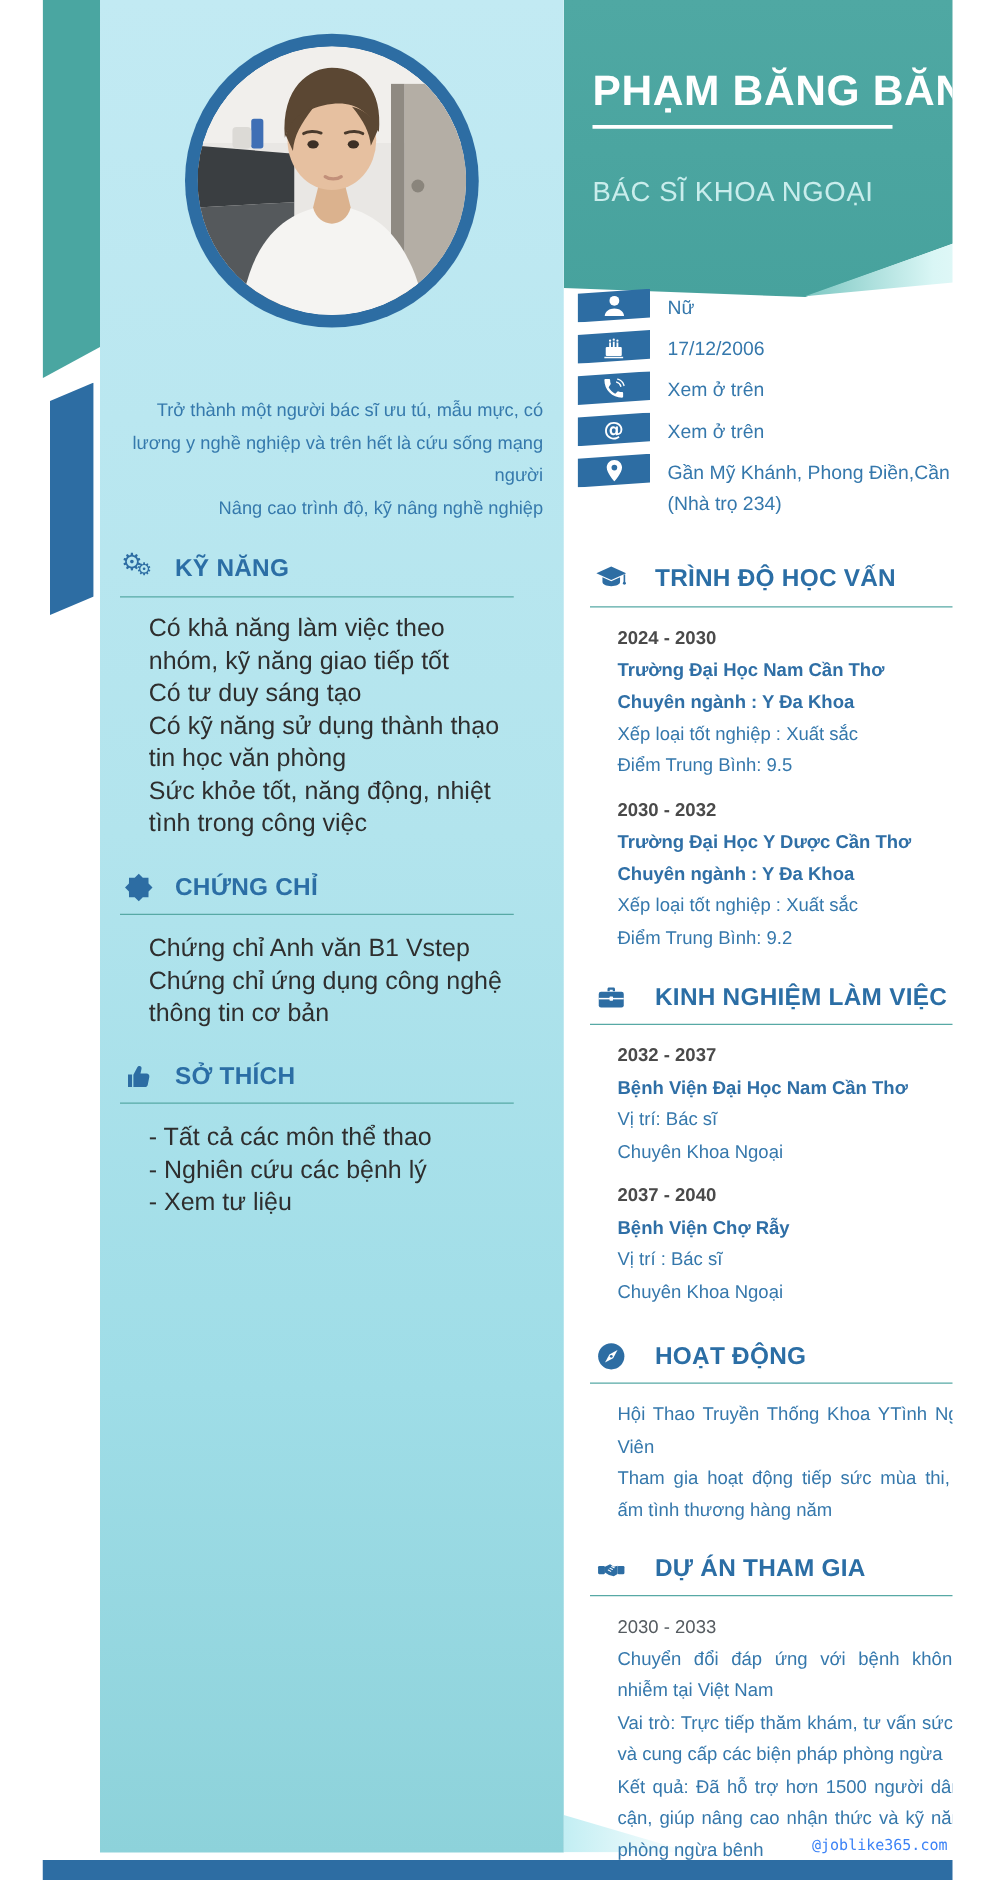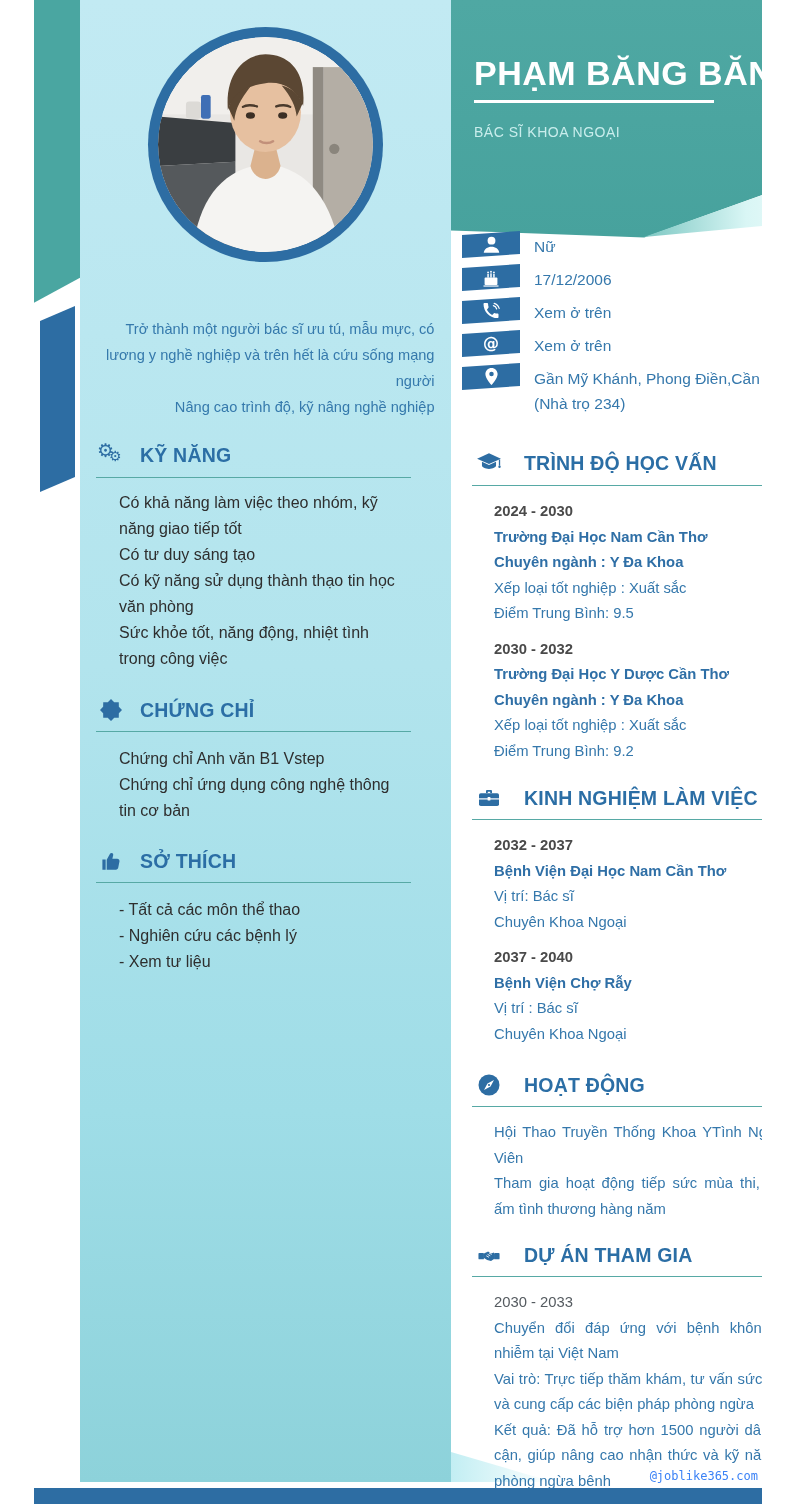--- a/index.html
+++ b/index.html
@@ -22,21 +22,21 @@
                 clip-path:polygon(0 100%,100% 0,100% 74%); }
   .bottom-wedge { position:absolute; left:417px; top:1452px; width:102px; height:30px;
                 background:linear-gradient(90deg,#c2eef3 0%,#ffffff 100%);
                 clip-path:polygon(0 0,100% 100%,0 100%); }
   .bottom-bar { position:absolute; left:0; top:1488px; width:796px; height:16px; background:#2D6DA3; }
 
   
   .name { position:absolute; left:440px; top:54px; width:330px; color:#ffffff;
           font-size:34px; font-weight:bold; letter-spacing:0.5px; }
   .name-underline { position:absolute; left:440px; top:100px; width:240px; height:3px; background:#ffffff; }
-  .job-title { position:absolute; left:440px; top:124px; color:#C9EDEC; font-size:14px; letter-spacing:0.5px; }
+  .job-title { position:absolute; left:440px; top:141px; color:#C9EDEC; font-size:22px; letter-spacing:0.5px; }
 
   
   .contact { position:absolute; left:417px; top:231px; width:379px; }
   .c-row { display:flex; align-items:flex-start; margin-bottom:5px; min-height:27px; }
   .c-icon-box { flex:0 0 58px; height:27px; margin-left:11px; background:#2D6DA3;
                 clip-path:polygon(0 15%,100% 0,100% 85%,0 100%);
                 display:flex; align-items:center; justify-content:center; }
   .c-text { margin-left:14px; margin-top:3px; width:262px; color:#3578AC; font-size:15.5px; line-height:25px; }
   .at-glyph { color:#fff; font-weight:bold; font-size:16px; font-family:"DejaVu Sans",sans-serif; line-height:1; }
 
@@ -46,21 +46,21 @@
             padding:10px; }
   .avatar svg { display:block; width:215px; height:215px; border-radius:50%; }
   .objective { margin:54px auto 0; width:338px; text-align:right; color:#3579AC;
                font-size:14.6px; line-height:26px; }
 
   .sec-head { display:flex; align-items:center; border-bottom:1px solid #57A9A5; }
   .sec-title { color:#2B6EA5; font-weight:bold; font-size:19.5px; letter-spacing:0.2px;text-align:center; }
 
   .l-head { margin:22px 40px 0 16px; padding-bottom:9px; }
   .l-head .sec-icon { width:30px; flex:0 0 30px; margin-right:14px; display:flex; justify-content:center; }
-  .l-list { margin:12px 45px 0 39px; color:#2E2E2E; font-size:16px; line-height:26px; }
+  .l-list { margin:12px 45px 0 39px; color:#2E2E2E; font-size:20px; line-height:26px; }
   .gears { position:relative; width:28px; height:26px; color:#2D6DA3; font-family:"DejaVu Sans",sans-serif; }
   .gear-big { position:absolute; left:0; top:-3px; font-size:19px; }
   .gear-small { position:absolute; left:12px; top:6px; font-size:14px; }
 
   
   .right-sections { position:absolute; left:417px; top:446px; width:341px; }
   .r-head { margin-left:21px; padding:4px 0 9px 0; }
   .r-head .sec-icon { width:34px; flex:0 0 34px; margin-right:18px; display:flex; justify-content:center; }
   .r-body { margin-left:43px; width:305px; font-size:14.8px; line-height:25.5px; }
   .entry { margin-top:13px; }

